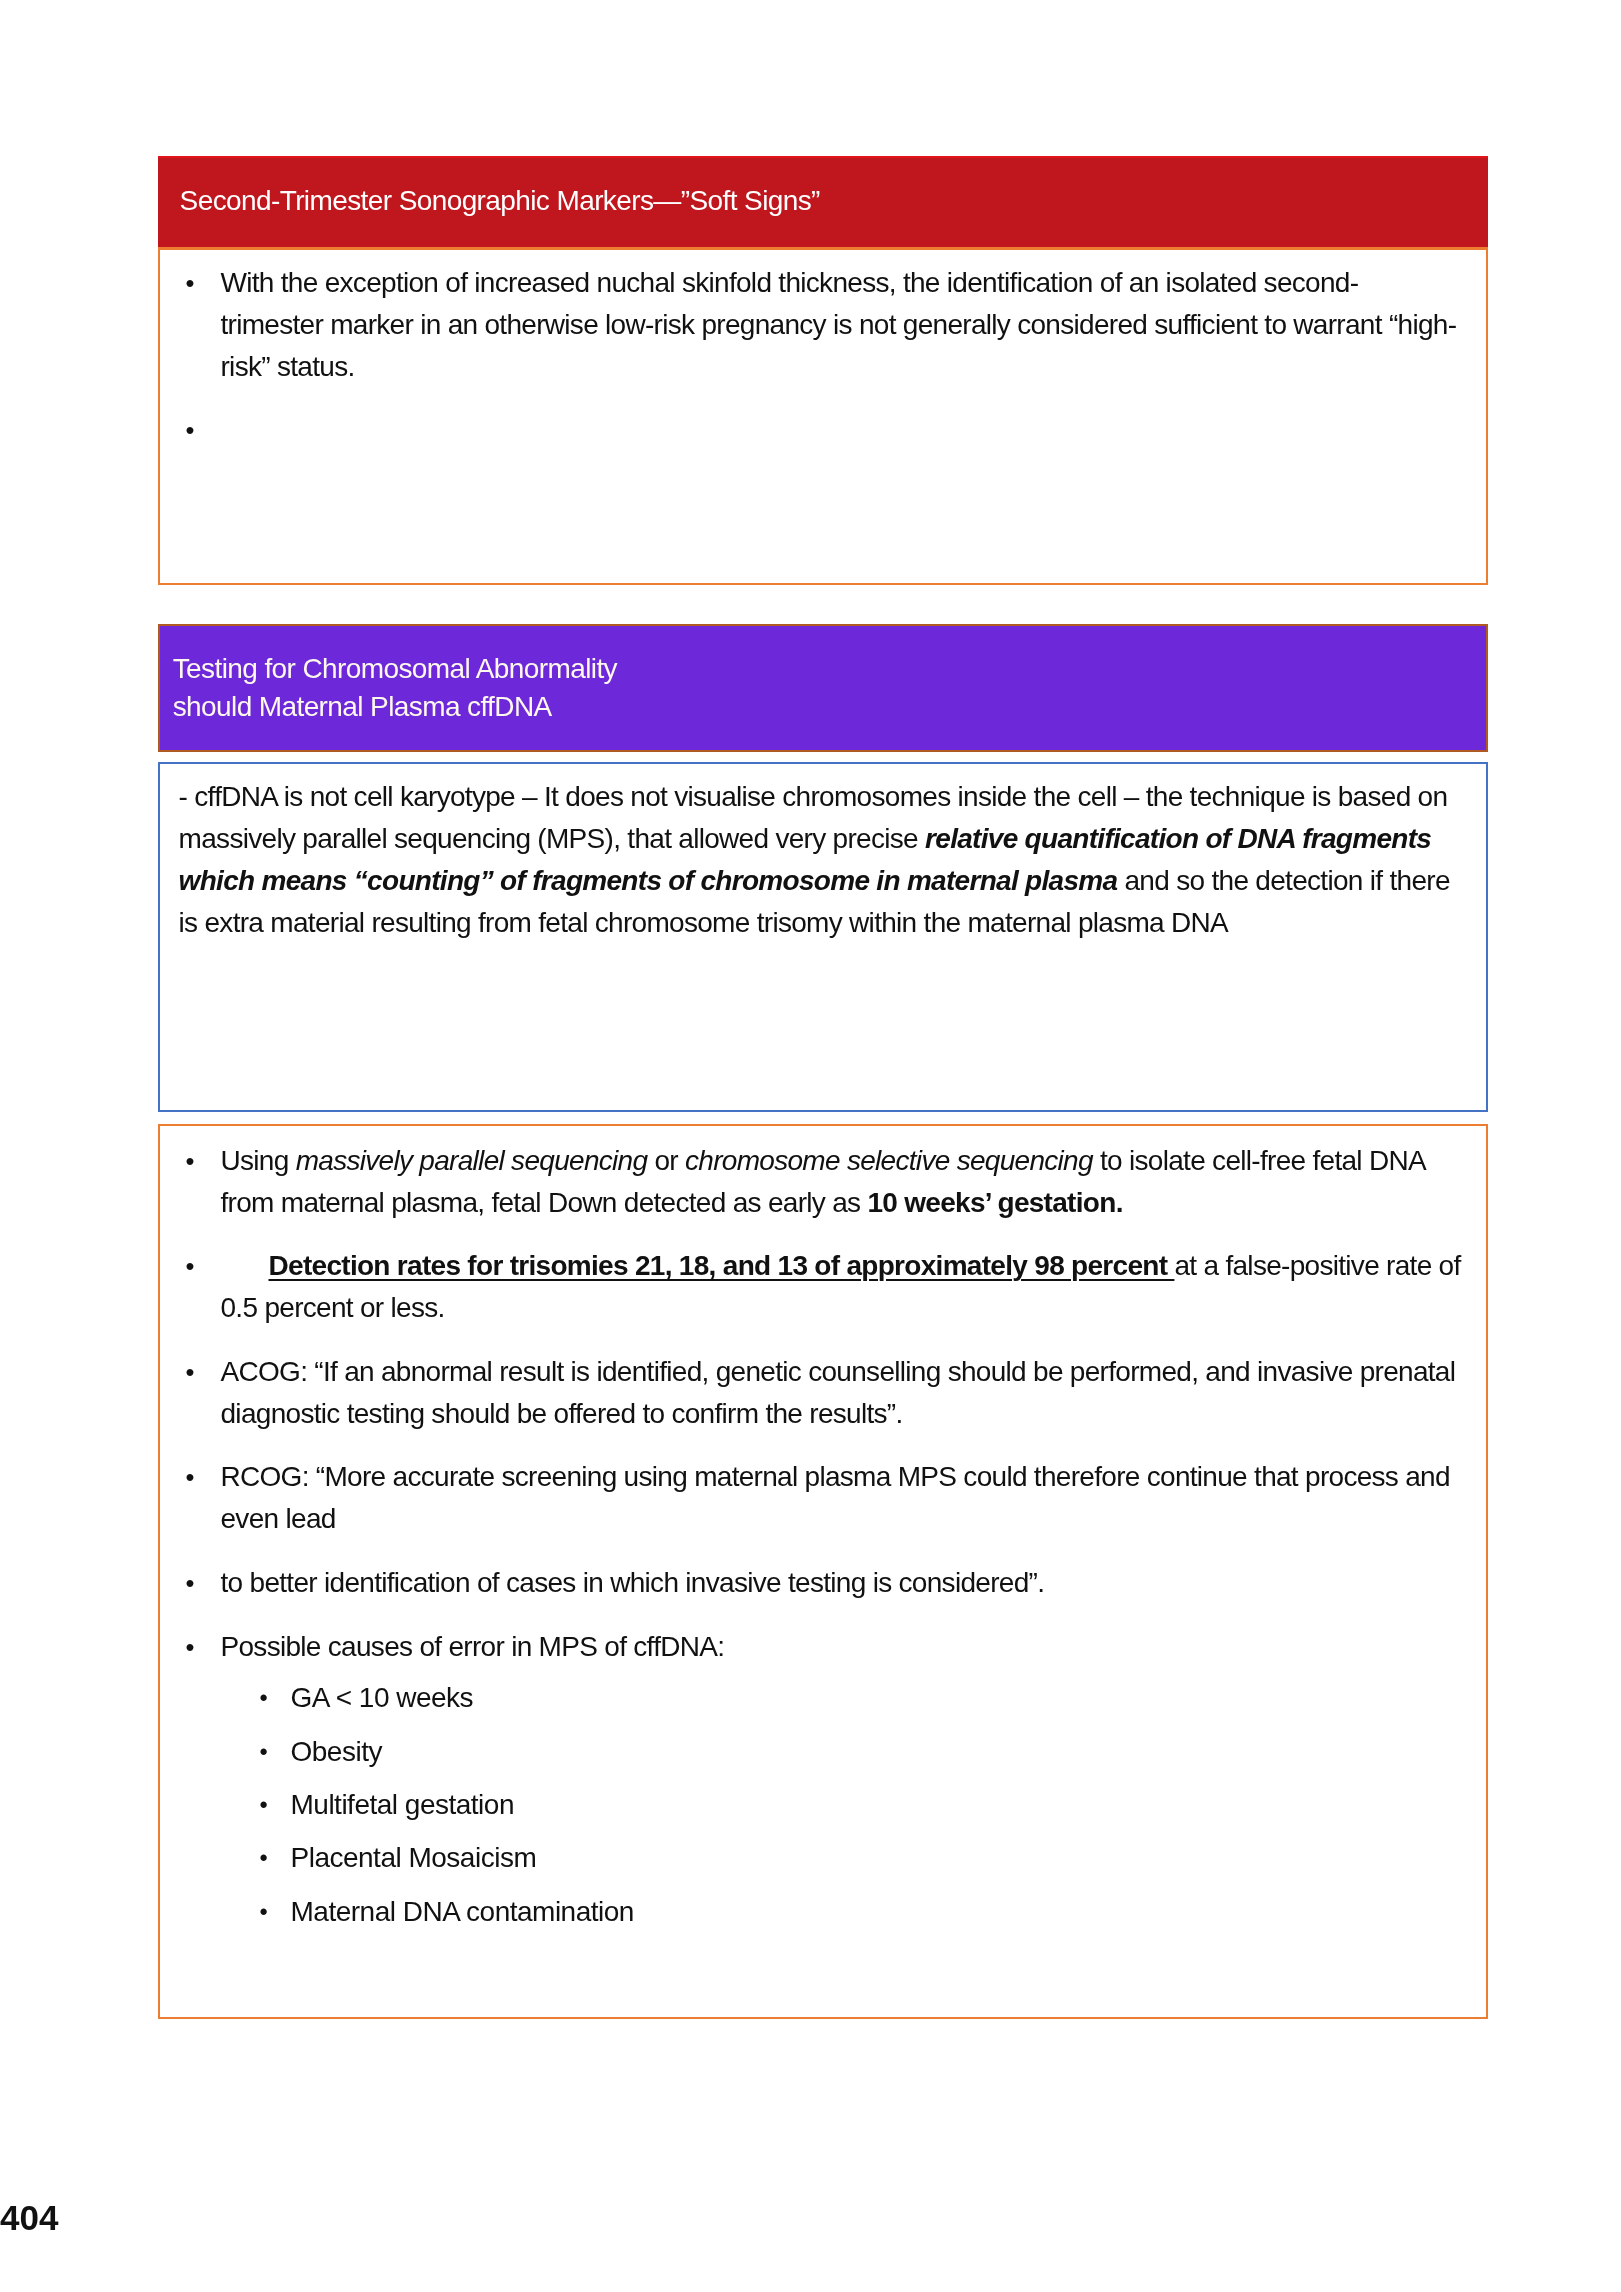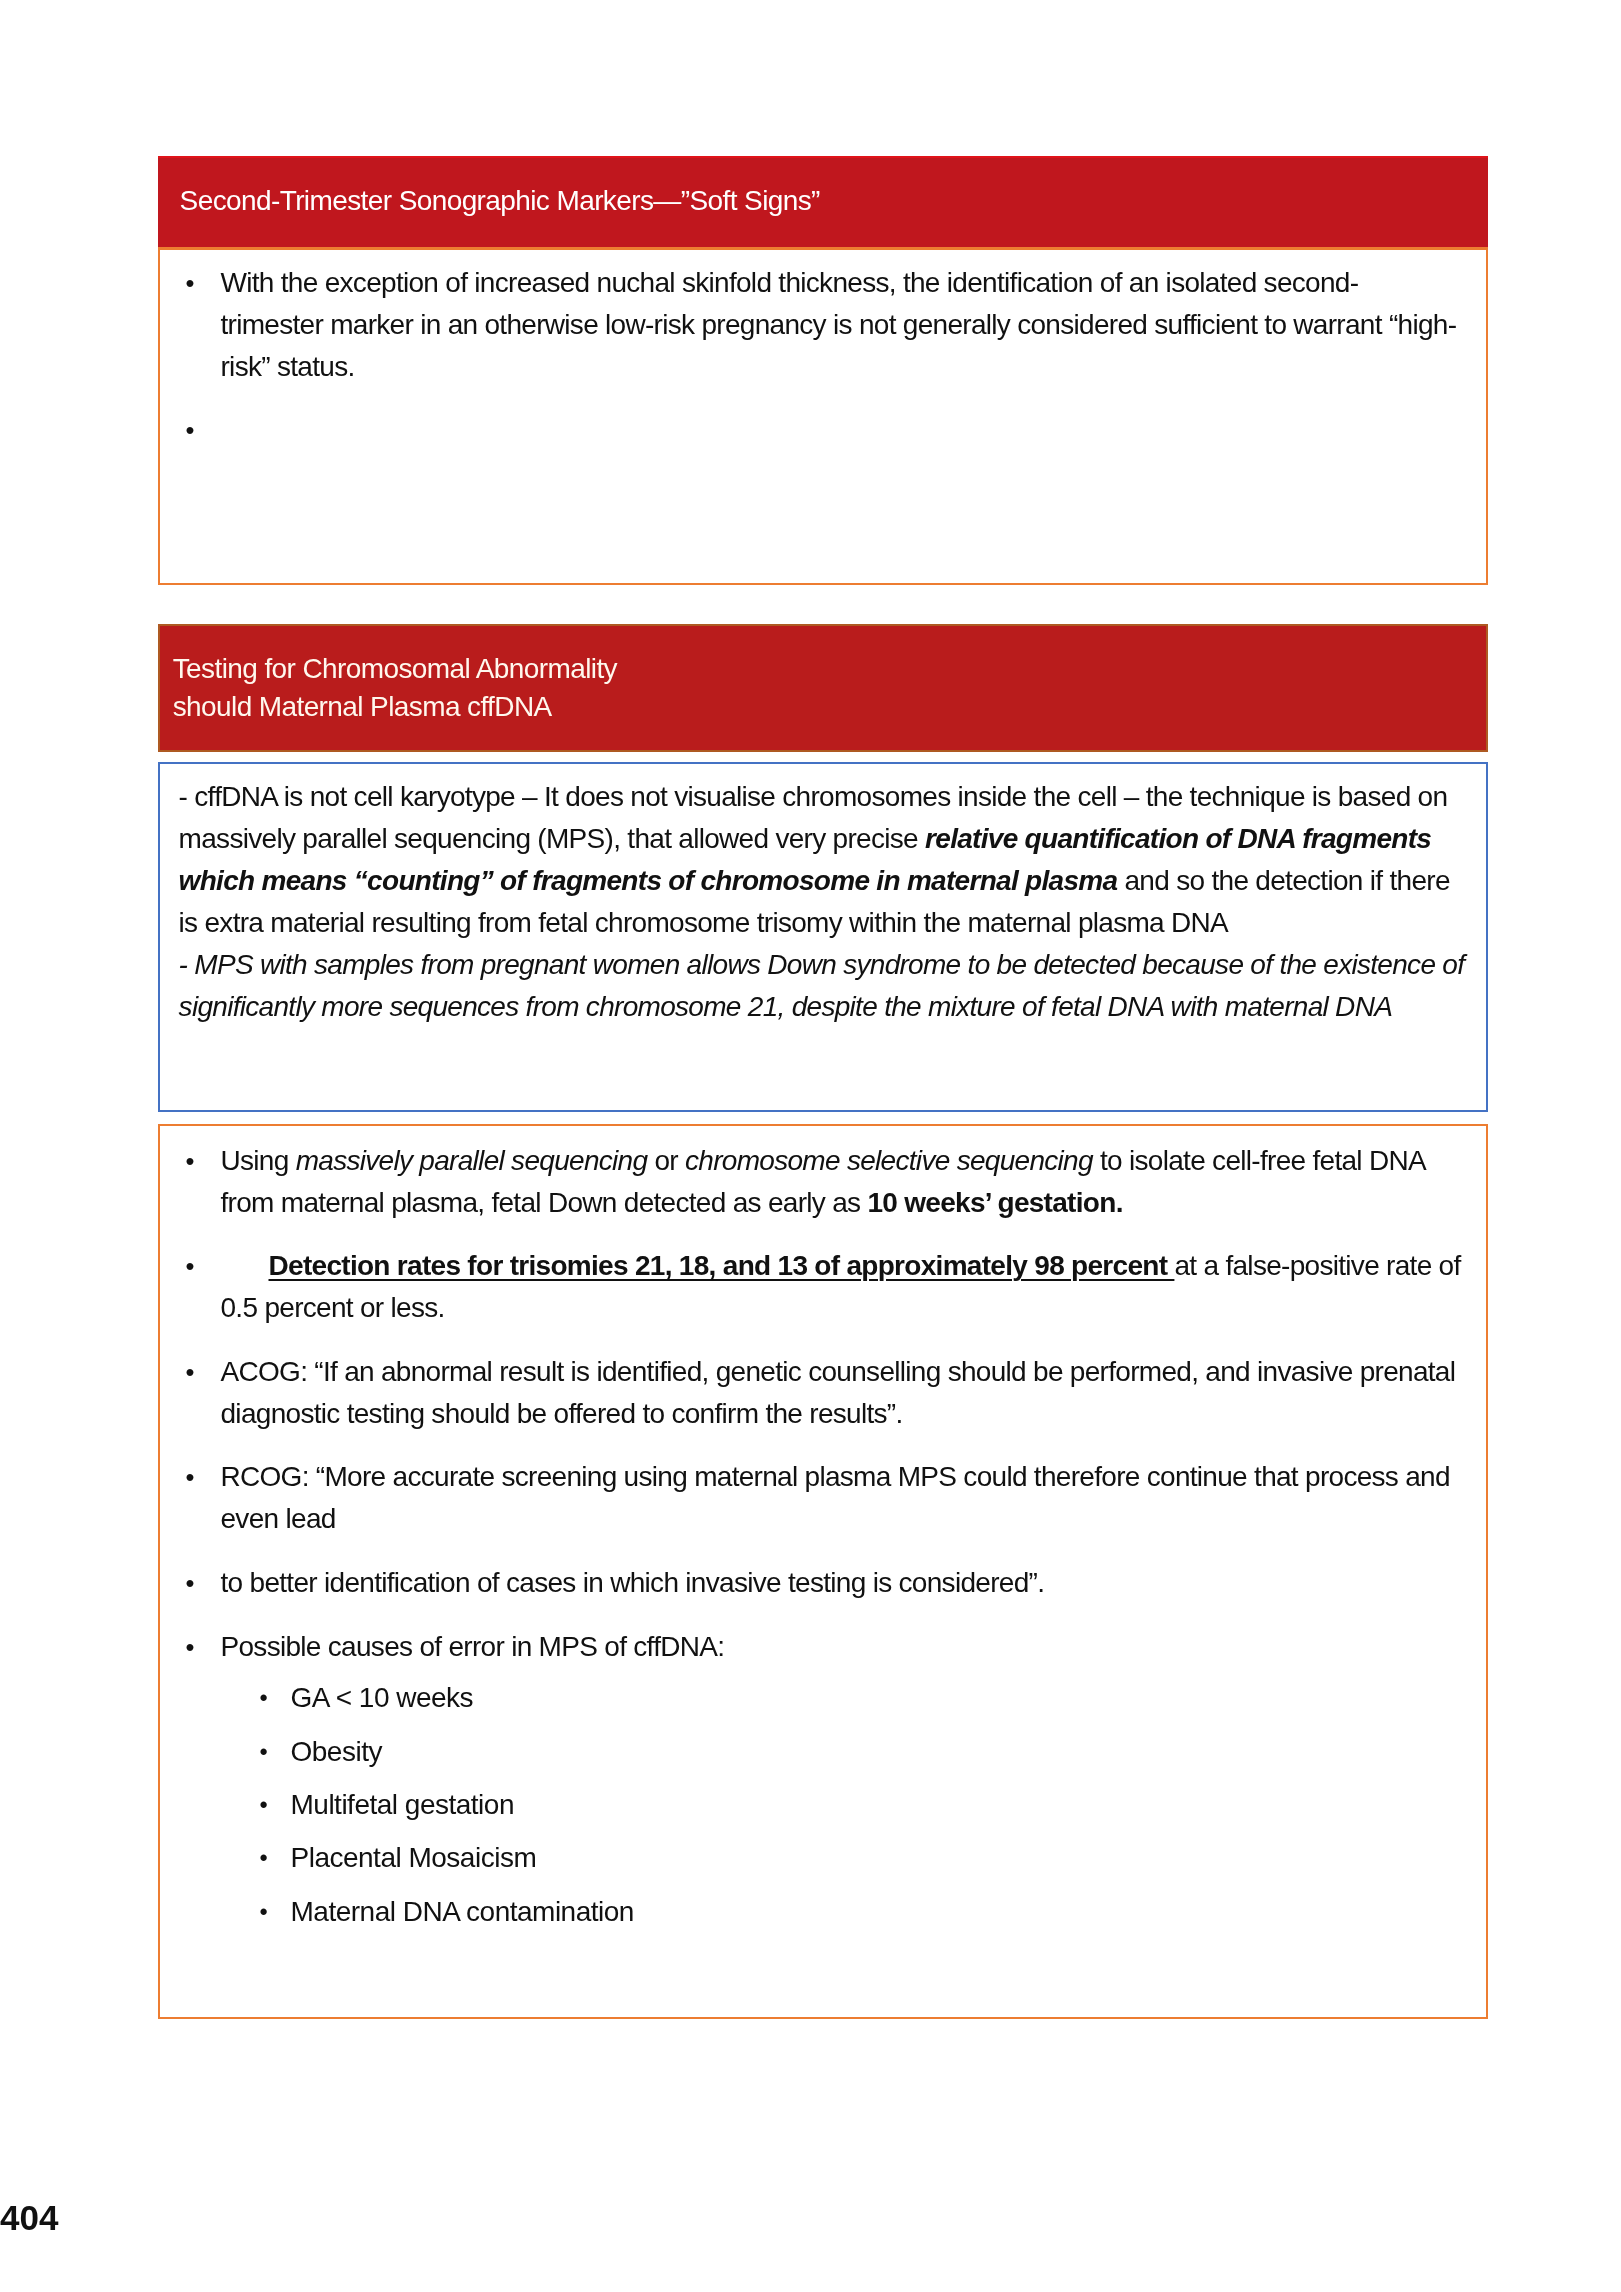--- a/index.html
+++ b/index.html
@@ -7,21 +7,21 @@
          font-family: "Liberation Sans", "DejaVu Sans", sans-serif; color: #111111; }
   .box { position: absolute; left: 158px; width: 1330px; box-sizing: border-box; }
 
   
   #s1-header { top: 156px; height: 91px; background: #c0171e; border-top: 2.9px solid #e0141a;
                color: #ffffff; font-size: 28px; letter-spacing: -0.6px; padding: 27.4px 0 0 21.6px; }
   #s1-body { top: 247px; height: 338px; border: 2.9px solid #ed7d31; border-top-width: 3.9px;
              padding: 11.8px 29px 0 25.5px; }
 
   
-  #s2-header { top: 624px; height: 128px; background: #b91c1c; border: 2.9px solid #ae5a22;
+  #s2-header { top: 624px; height: 128px; background: #6d28d9; border: 2.9px solid #ae5a22;
                color: #fff8ee; font-size: 28px; letter-spacing: -0.6px; line-height: 38px;
                padding: 23.5px 0 0 12.7px; }
   #s2-blue { top: 762px; height: 350px; border: 2.9px solid #4472c4;
              padding: 11.8px 13.7px 0 18.6px; font-size: 28px; letter-spacing: -0.7px; line-height: 42px; }
   #s2-body { top: 1124px; height: 895px; border: 2.9px solid #ed7d31;
              padding: 13.7px 13.7px 0 25.5px; }
 
   ul.bullets { list-style: none; margin: 0; padding: 0; }
   ul.bullets > li { position: relative; padding-left: 35px; font-size: 28px; letter-spacing: -0.7px;
                     line-height: 42px; margin-bottom: 21.6px; }
@@ -57,21 +57,20 @@
   </ul>
 </div>
 
 <div id="s2-header" class="box">
   <div>Testing for Chromosomal Abnormality</div>
   <div>should Maternal Plasma cffDNA</div>
 </div>
 
 <div id="s2-blue" class="box">
   <div><span>- cffDNA is not cell karyotype – It does not visualise chromosomes inside the cell – the technique is based on massively parallel sequencing (MPS), that allowed very precise </span><span class="bi">relative quantification of DNA fragments which means “counting” of fragments of chromosome in maternal plasma</span><span> and so the detection if there is extra material resulting from fetal chromosome trisomy within the maternal plasma DNA</span></div>
-  <div class="i">- MPS with samples from pregnant women allows Down syndrome to be detected because of the existence of significantly more sequences from chromosome 21, despite the mixture of fetal DNA with maternal DNA</div>
 </div>
 
 <div id="s2-body" class="box">
   <ul class="bullets">
     <li>
       <span class="bullet">•</span>
       <span>Using </span><span class="i">massively parallel sequencing</span><span> or </span><span class="i">chromosome selective sequencing</span><span> to isolate cell-free fetal DNA from maternal plasma, fetal Down detected as early as </span><span class="b">10 weeks’ gestation.</span>
     </li>
     <li>
       <span class="bullet">•</span>

